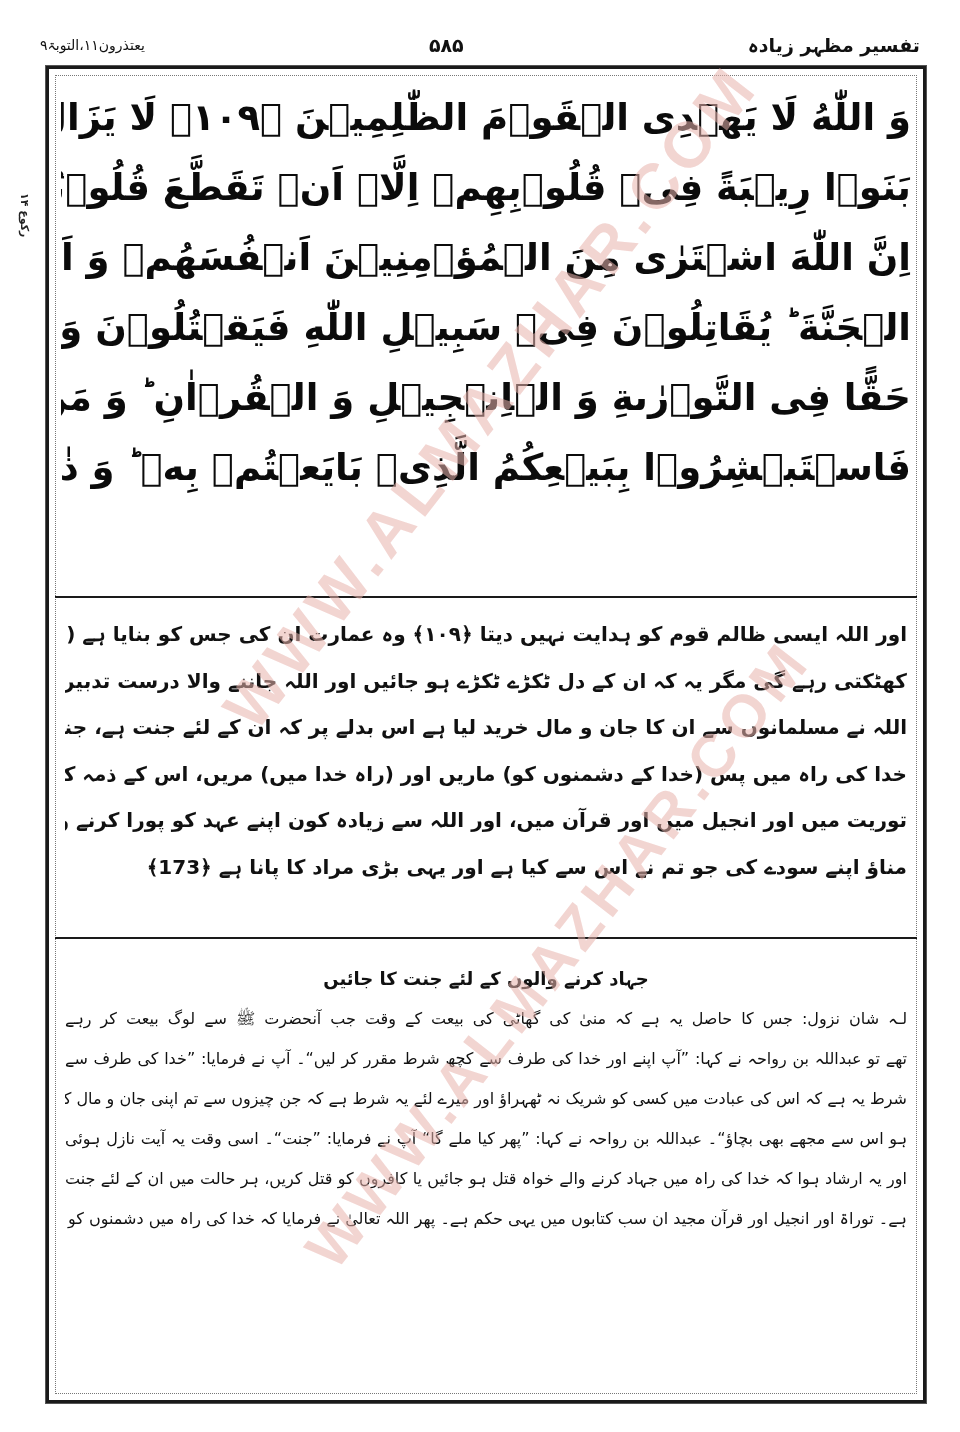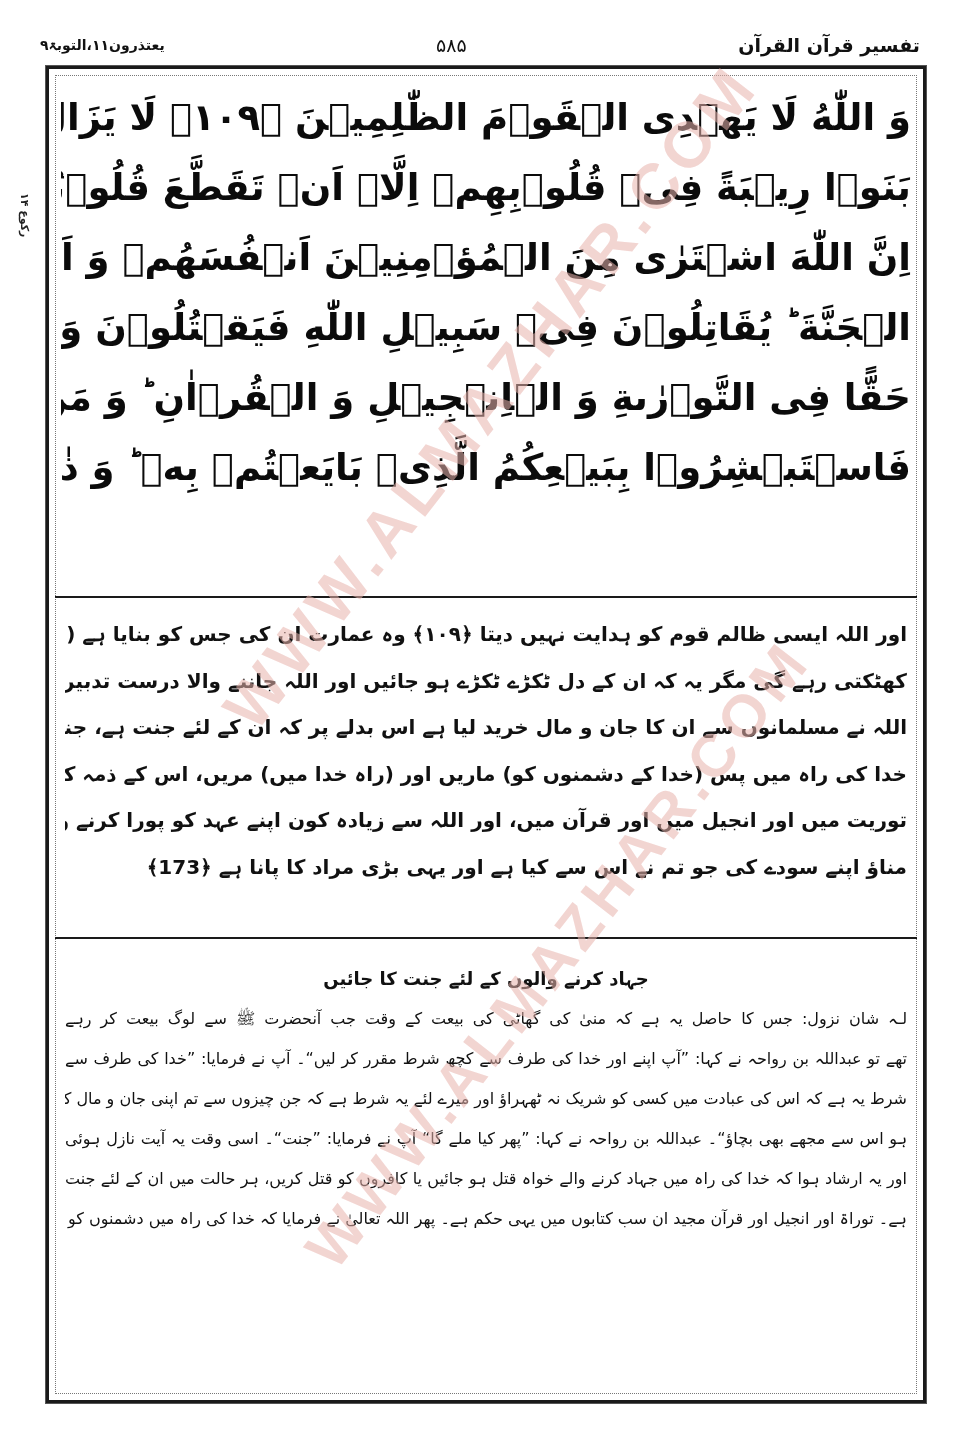--- a/index.html
+++ b/index.html
@@ -4,22 +4,22 @@
   <style>
     * { margin: 0; padding: 0; box-sizing: border-box; }
     html, body { width: 960px; height: 1432px; background: #ffffff; overflow: hidden; }
     body { position: relative; font-family: "DejaVu Sans", sans-serif; color: #111; }
 
     .header {
       position: absolute; top: 30px; left: 40px; width: 880px; height: 30px;
       direction: rtl; display: flex; justify-content: space-between; align-items: center;
     }
     .header .book-title { font-size: 19px; font-weight: bold; }
-    .header .page-number { font-size: 19px; font-weight: normal; letter-spacing: 1px; }
-    .header .surah-ref { font-size: 14px; font-weight: bold; }
+    .header .page-number { font-size: 19px; font-weight: bold; letter-spacing: 1px; }
+    .header .surah-ref { font-size: 14px; font-weight: normal; }
 
     .frame {
       position: absolute; top: 66px; left: 46px; width: 880px; height: 1337px;
       border: 3px solid #1a1a1a;
       box-shadow: inset 0 0 0 1px #fff, 0 0 0 1px #555;
     }
     .frame-inner {
       position: absolute; top: 6px; left: 6px; right: 6px; bottom: 6px;
       border: 1px dotted #777;
     }
@@ -78,21 +78,21 @@
       color: #e8b3ad; opacity: 0.55; white-space: nowrap;
       transform-origin: center center;
     }
     .wm1 { left: 80px; top: 360px; font-size: 64px; transform: rotate(-52deg); }
     .wm2 { left: 170px; top: 920px; font-size: 60px; transform: rotate(-52deg); }
   </style>
 </head>
 <body>
 
 <div class="header">
-  <span class="book-title">تفسیر قرآن القرآن</span>
+  <span class="book-title">تفسیر مظہر زیادہ</span>
   <span class="page-number">۵۸۵</span>
   <span class="surah-ref">یعتذرون۱۱،التوبۃ۹</span>
 </div>
 
 <div class="side-marker">۱۴ رکوع</div>
 
 <div class="frame">
   <div class="frame-inner"></div>
 
   <div class="arabic-section">

